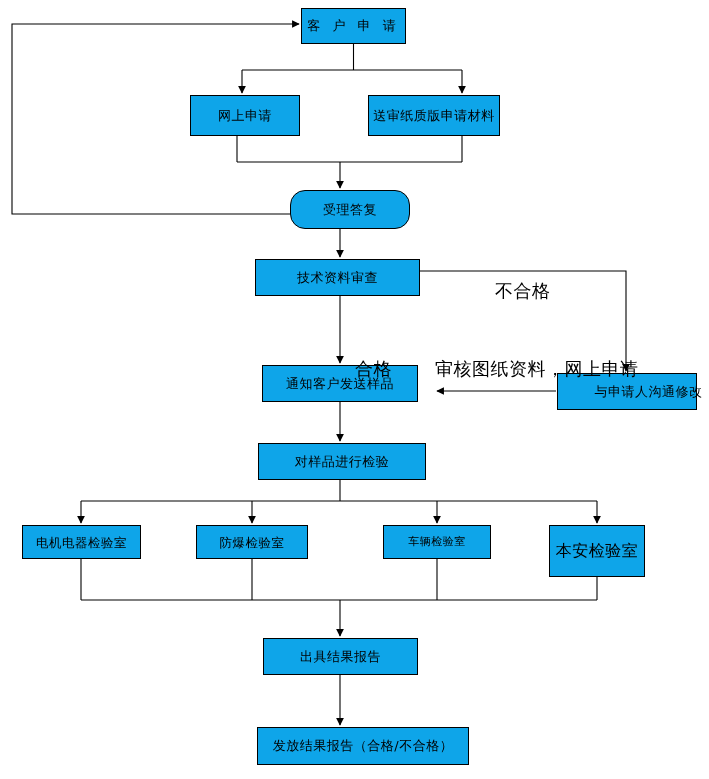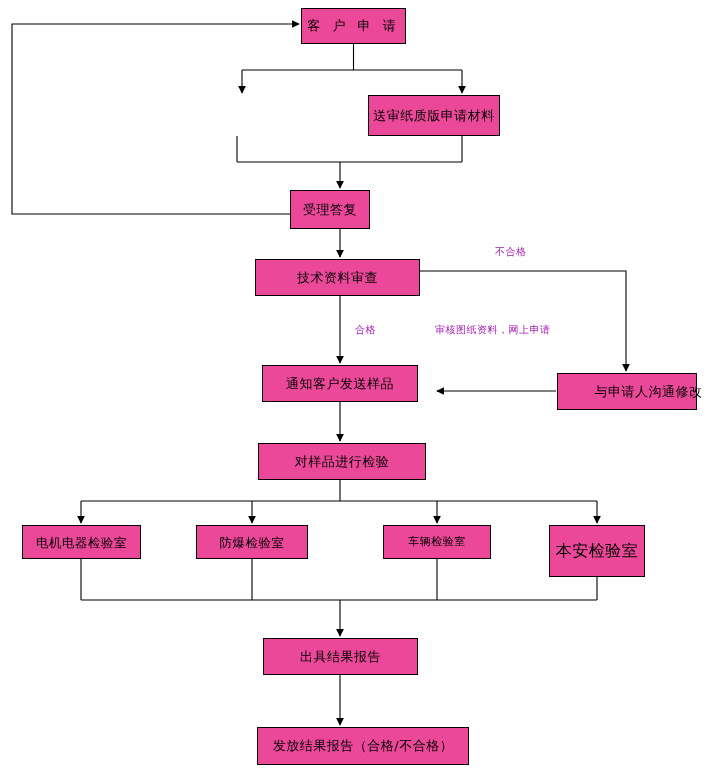--- a/index.html
+++ b/index.html
@@ -23,41 +23,42 @@
     left: 0;
     top: 0;
     width: 709px;
     height: 779px;
     pointer-events: none;
   }
   .node {
     position: absolute;
     box-sizing: border-box;
     border: 1px solid #000000;
-    background: #ec4899;
+    background: #0ea5e9;
     display: flex;
     align-items: center;
     justify-content: center;
     text-align: center;
     font-size: 13px;
     line-height: 1.2;
     color: #000000;
     letter-spacing: 0.5px;
     white-space: nowrap;
   }
   .node.wide-space {
     letter-spacing: 4px;
   }
   .edge-label {
     position: absolute;
-    font-size: 10px;
-    color: #a21caf;
+    font-size: 18px;
+    color: #000000;
     white-space: nowrap;
     background: transparent;
     letter-spacing: 0.5px;
+    margin-top: 34px;
   }
 </style>
 </head>
 <body>
 
 <div id="canvas">
 
   <svg id="wires" viewBox="0 0 709 779" xmlns="http://www.w3.org/2000/svg">
     <defs>
       <marker id="ah" viewBox="0 0 10 10" refX="9" refY="5" markerWidth="7" markerHeight="7" orient="auto-start-reverse">
@@ -101,24 +102,25 @@
       <path d="M 597 559 L 597 600"></path>
       <path d="M 81 600 L 597 600"></path>
       <path d="M 340 600 L 340 636" marker-end="url(#ah)"></path>
 
       <path d="M 340 675 L 340 725" marker-end="url(#ah)"></path>
     </g>
   </svg>
 
   <div class="node wide-space" style="left:301px; top:8px; width:105px; height:36px;">客 户 申 请</div>
 
+  <div class="node" style="left:190px; top:95px; width:110px; height:41px;">网上申请</div>
 
   <div class="node" style="left:368px; top:95px; width:132px; height:41px;">送审纸质版申请材料</div>
 
-  <div class="node" style="left:290px; top:190px; width:80px; height:39px;">受理答复</div>
+  <div class="node" style="left:290px; top:190px; width:120px; height:39px;border-radius:15px;">受理答复</div>
 
   <div class="node" style="left:255px; top:259px; width:165px; height:37px;">技术资料审查</div>
 
   <div class="node" style="left:262px; top:365px; width:156px; height:37px;">通知客户发送样品</div>
 
   <div class="node" style="left:557px; top:373px; width:140px; height:37px;padding-left:43px;">与申请人沟通修改</div>
 
   <div class="node" style="left:258px; top:443px; width:168px; height:37px;">对样品进行检验</div>
 
   <div class="node" style="left:22px; top:525px; width:119px; height:34px; font-size:12.5px;">电机电器检验室</div>

